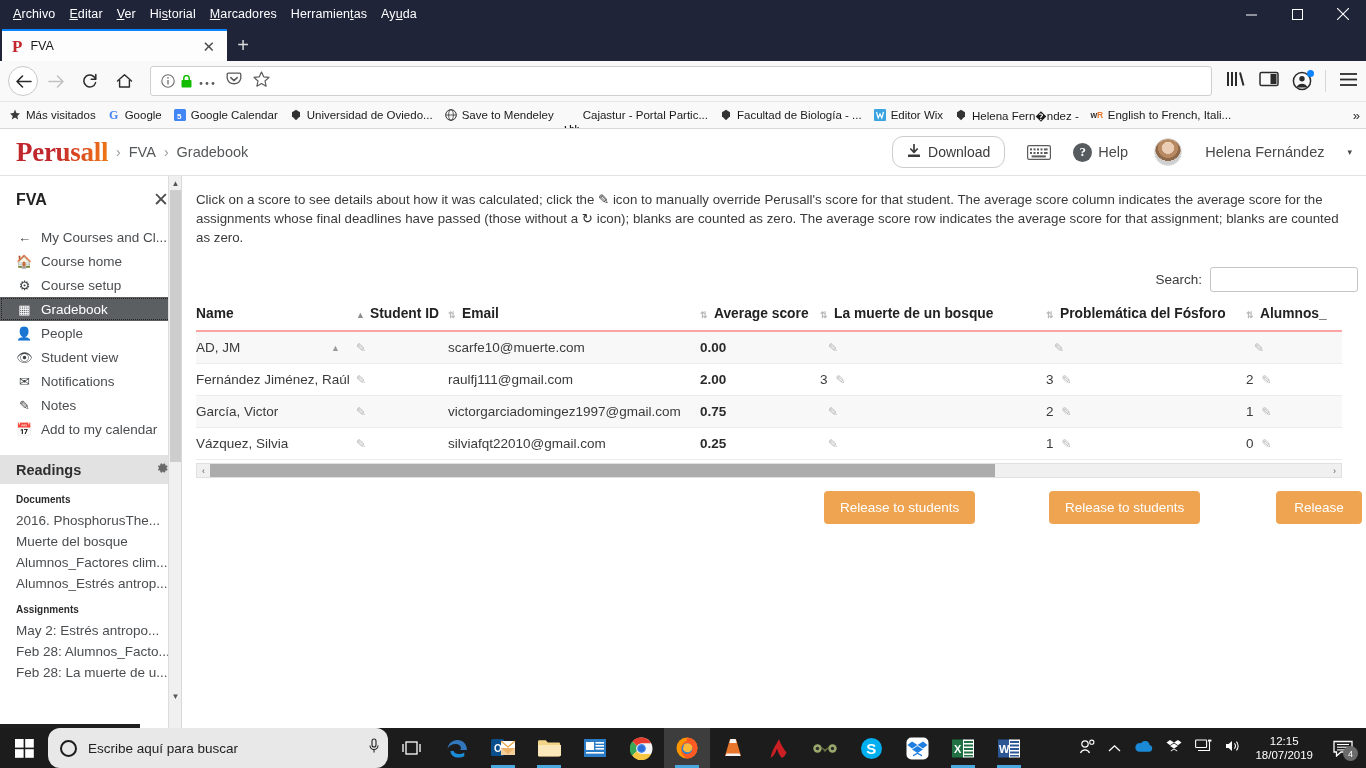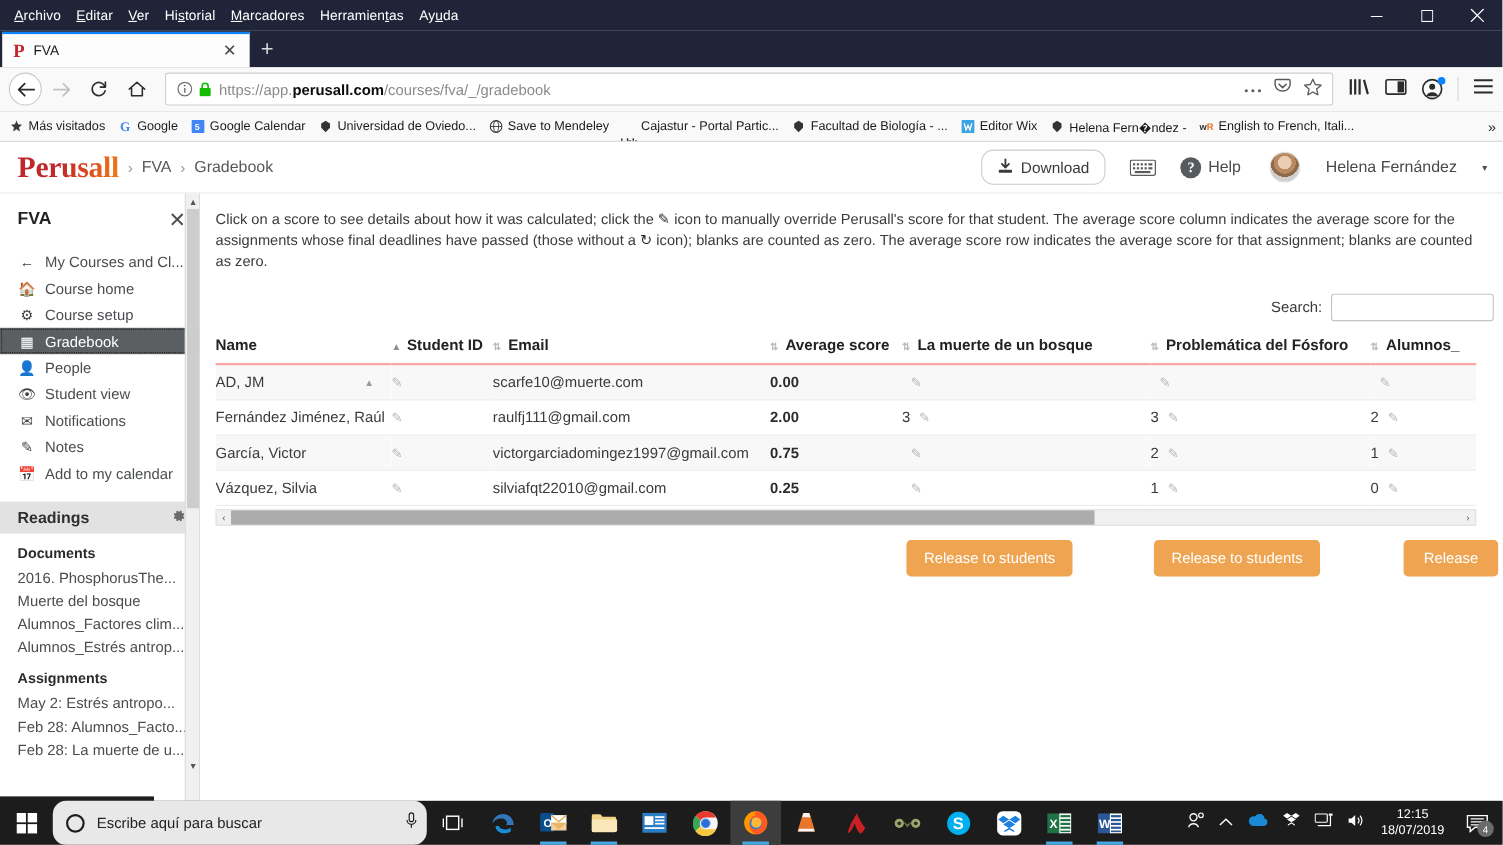--- a/index.html
+++ b/index.html
@@ -234,21 +234,21 @@
   .sb-section {
     margin-top: 14px;
     background: #e2e2e2;
     height: 29px;
     display: flex; align-items: center;
     padding: 0 12px 0 16px;
     font-size: 14.5px; font-weight: bold; color: #2f2f2f;
   }
   .sb-section .gear { margin-left:auto; color:#6a6a6a; font-size:13px;}
   .sb-sub {
-    font-size: 13px; font-weight: bold; color: #2b2b2b;
+    font-size: 10px; font-weight: bold; color: #2b2b2b;
     padding: 10px 0 5px 16px;
   }
   .sb-link {
     font-size: 13.5px; color: #4a4d50;
     padding: 3px 0 3px 16px;
     white-space: nowrap; overflow: hidden;
   }
   .sb-scroll {
     position: absolute; right: 0; top: 0;
     width: 13px; height: 100%;
@@ -484,21 +484,20 @@
           <line x1="7" y1="6" x2="7" y2="10.4" stroke="#6e6e6e" stroke-width="1.3"></line>
           <circle cx="7" cy="3.8" r="0.85" fill="#6e6e6e"></circle>
         </svg>
     </span>
     <span class="url-lock">
       <svg width="11" height="13" viewBox="0 0 11 13">
           <rect x="0.5" y="5" width="10" height="7.5" rx="1" fill="#12bc00"></rect>
           <path d="M2.8 5 V3.2 A2.7 2.7 0 0 1 8.2 3.2 V5" fill="none" stroke="#12bc00" stroke-width="1.5"></path>
         </svg>
     </span>
-    <span class="url-text"><span id="u-pre">https://app.</span><b id="u-dom">perusall.com</b><span id="u-path">/courses/fva/_/gradebook</span></span>
     <span class="url-icons">
       <span>
         <svg width="16" height="5" viewBox="0 0 16 5">
             <circle cx="2" cy="2.5" r="1.4" fill="#5a5a5a"></circle>
             <circle cx="8" cy="2.5" r="1.4" fill="#5a5a5a"></circle>
             <circle cx="14" cy="2.5" r="1.4" fill="#5a5a5a"></circle>
           </svg>
       </span>
       <span>
         <svg width="16" height="15" viewBox="0 0 16 15">

